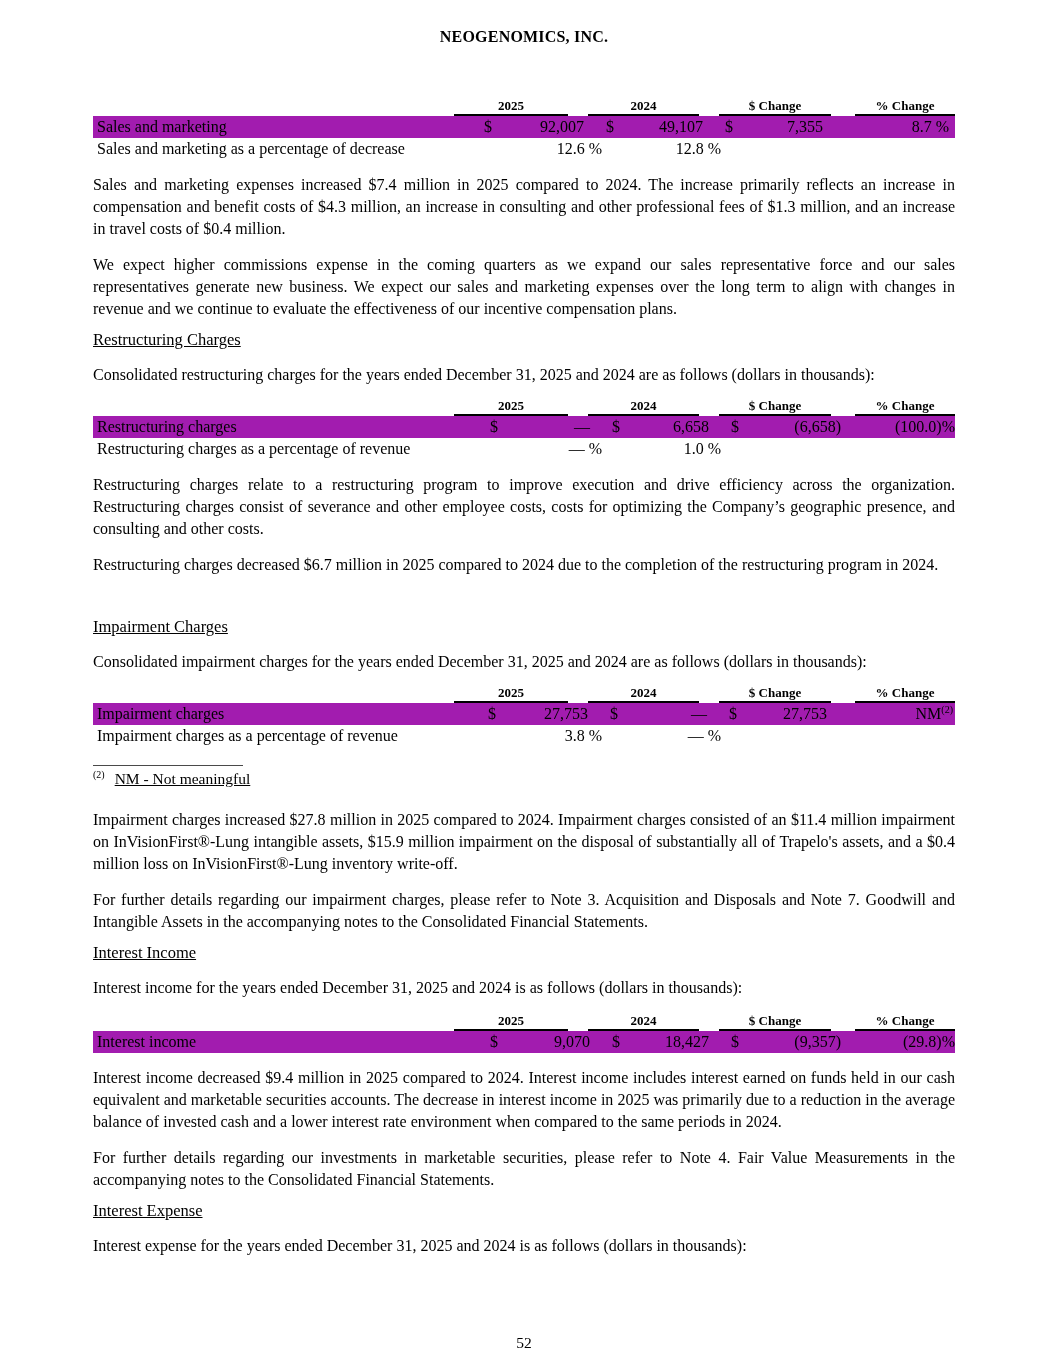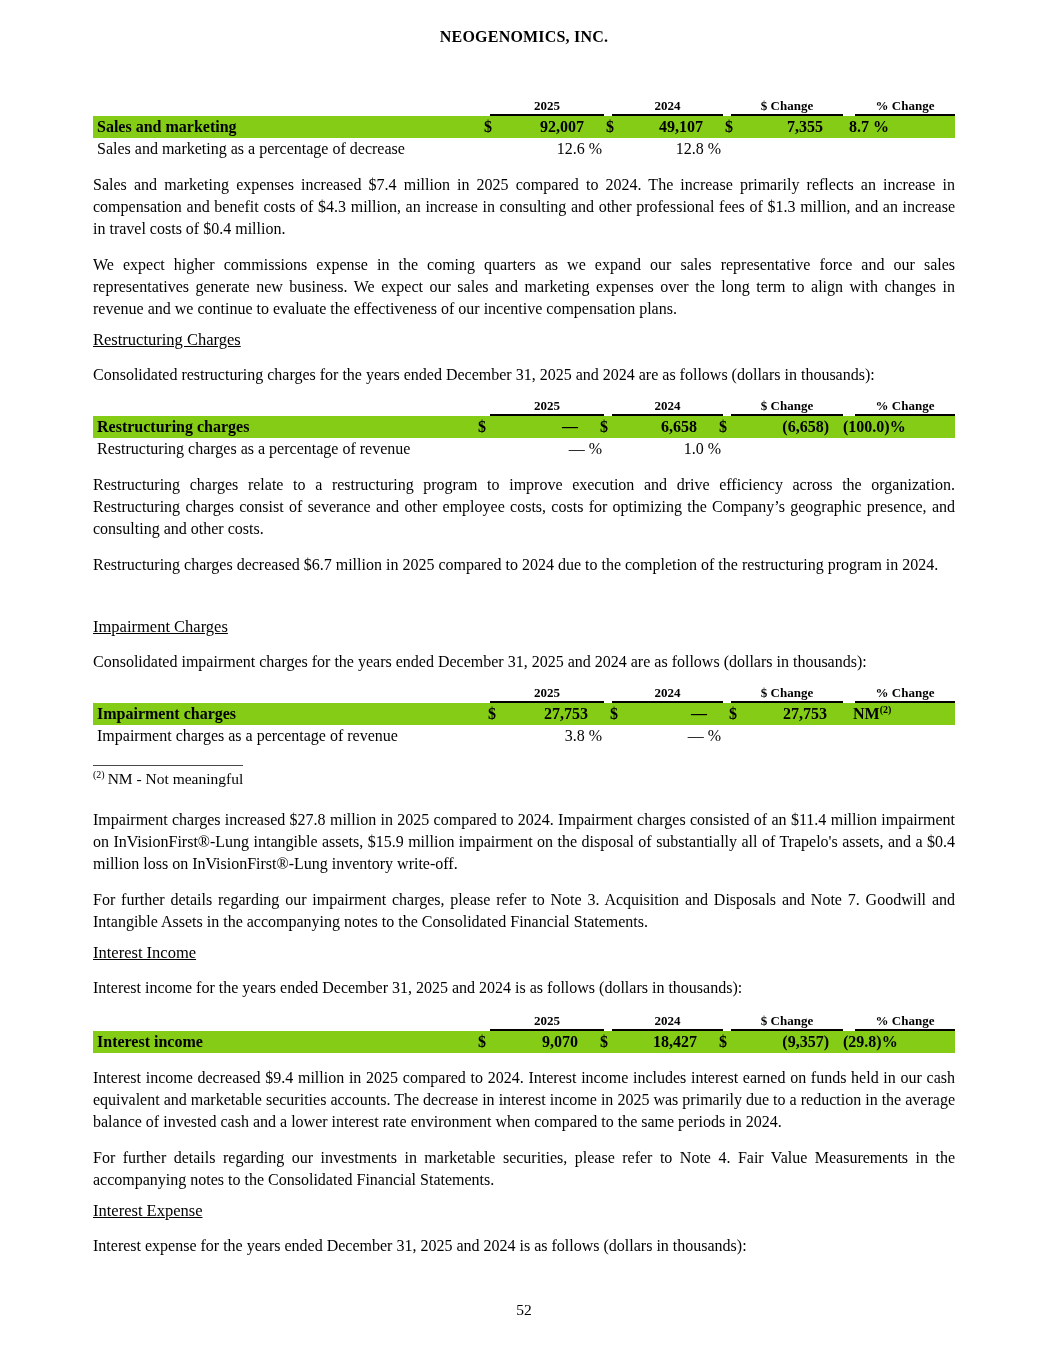--- a/index.html
+++ b/index.html
@@ -23,55 +23,55 @@
   p.intro { text-align: left; }
 
   h3.sec-heading {
     font-size: 16.5px; line-height: 21px; font-weight: normal;
     text-decoration: underline; margin: 9px 0 0 0;
   }
 
   
   .fin-table { margin-top: 12px; font-size: 16px; }
   .fin-table .trow { display: flex; align-items: baseline; }
-  .fin-table .hrow { align-items: flex-end; }
+  .fin-table .hrow { align-items: flex-end; gap: 12px; }
   .lab { flex: 1 1 auto; padding-left: 4px; min-width: 0; }
   .g  { width: 114px; display: flex; justify-content: space-between; box-sizing: border-box; }
   .g1 { margin-left: 2px; }
   .g2 { width: 111px; margin-left: 8px; }
   .g3 { width: 112px; margin-left: 8px; }
-  .g4 { width: 100px; margin-left: 12px; display: block; text-align: left; }
+  .g4 { width: 100px; margin-left: 12px; display: block; text-align: right; }
   .hcell {
     font-weight: bold; font-size: 13px; line-height: 15px; text-align: center;
     border-bottom: 2px solid #000; padding-bottom: 1px; display: block;
   }
   .hlab { border-bottom: none; }
   .drow { height: 22px; line-height: 22px; align-items: center; }
-  .shaded { background: #84cc16; font-weight: bold; }
+  .shaded { background: #a21caf; }
   .val { flex: 1 1 auto; text-align: right; }
   .pr14 { padding-right: 14px; }
   .pr6  { padding-right: 6px; }
   .pr2  { padding-right: 2px; }
-  .pr0  { padding-right: 12px; }
+  .pr0  { padding-right: 0; }
   .sym { flex: 0 0 auto; }
   sup { font-size: 10px; line-height: 0; }
 
   
   .footnote-block { margin-top: 18px; font-size: 15.5px; line-height: 20px; }
   .footnote-rule { width: 150px; border-top: 1.5px solid #4a4a4a; margin-bottom: 3px; }
-  .footnote-text-span { margin-left: 3px; }
+  .footnote-text-span { margin-left: 10px; text-decoration: underline; }
 
   
   #table-sales { margin-top: 52px; }
   #heading-impairment { margin-top: 40px; }
   #para-impairment-1 { margin-top: 20px; }
   #table-interest-income { margin-top: 14px; }
 
   .page-number {
-    position: absolute; bottom: 46px; left: 0; width: 100%;
+    position: absolute; bottom: 13px; left: 0; width: 100%;
     text-align: center; font-size: 15.5px;
   }
 </style>
 </head>
 <body>
 
 <div class="page-content">
 
   <div class="doc-title">NEOGENOMICS, INC.</div>
 

